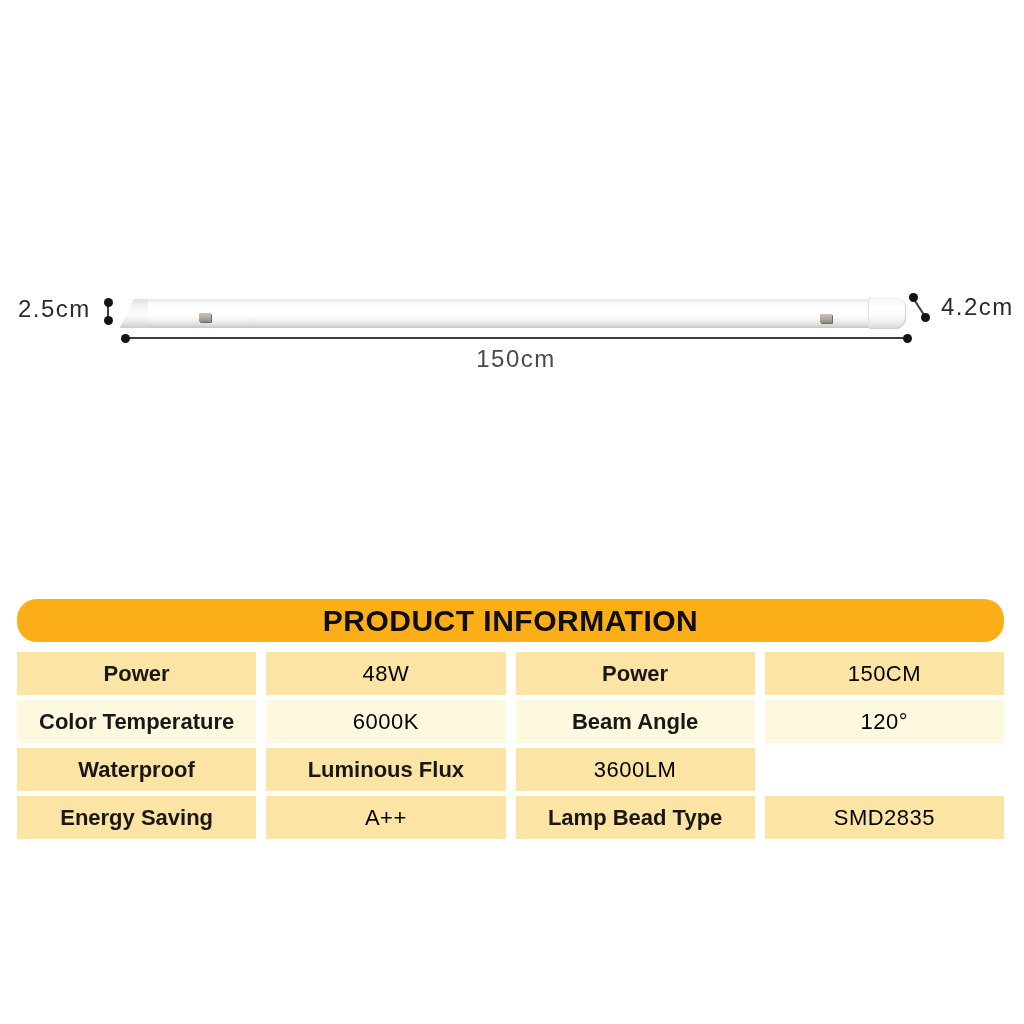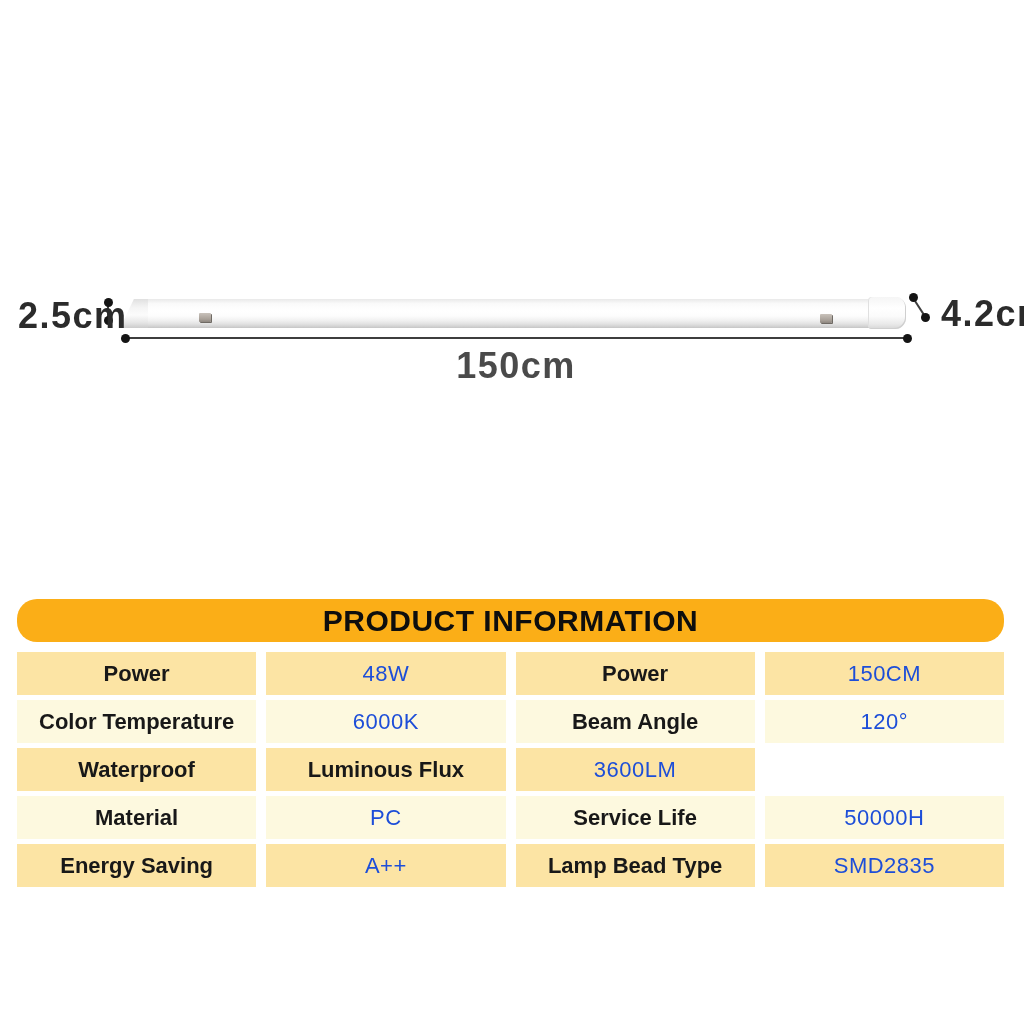--- a/index.html
+++ b/index.html
@@ -13,22 +13,22 @@
     width: 1024px;
     height: 1024px;
     background: #ffffff;
     overflow: hidden;
   }
 
   
   .dim-label {
     position: absolute;
     color: #2b2b2b;
-    font-size: 36px;
-    font-weight: 700;
+    font-size: 24px;
+    font-weight: 400;
     letter-spacing: 1.5px;
     white-space: nowrap;
   }
   .dim-label.gray { color: #4a4a4a; }
 
   .lamp-body {
     position: absolute;
     left: 120px;
     top: 299px;
     width: 756px;
@@ -126,21 +126,21 @@
   .spec-row.dark > div { background: var(--row-dark, #FCE4A4); }
   .spec-row.light > div { background: var(--row-light, #FDF9DF); text-align: right; }
   .spec-label {
     font-size: 22px;
     font-weight: 700;
     color: #181818;
   }
   .spec-value {
     font-size: 22px;
     font-weight: 400;
-    color: #1d4ed8;
+    color: #000000;
     letter-spacing: 0.5px;
   }
 </style>
 </head>
 <body>
 
 <div class="stage">
 
   <div>
     <div class="lamp-body"></div>
@@ -186,26 +186,20 @@
       <div class="spec-label">Color Temperature</div>
       <div class="spec-value">6000K</div>
       <div class="spec-label">Beam Angle</div>
       <div class="spec-value">120°</div>
     </div>
     <div class="spec-row dark">
       <div class="spec-label">Waterproof</div>
       <div class="spec-label">Luminous Flux</div>
       <div class="spec-value">3600LM</div>
     </div>
-    <div class="spec-row light">
-      <div class="spec-label">Material</div>
-      <div class="spec-value">PC</div>
-      <div class="spec-label">Service Life</div>
-      <div class="spec-value">50000H</div>
-    </div>
     <div class="spec-row dark">
       <div class="spec-label">Energy Saving</div>
       <div class="spec-value">A++</div>
       <div class="spec-label">Lamp Bead Type</div>
       <div class="spec-value">SMD2835</div>
     </div>
   </div>
 
 </div>
 

